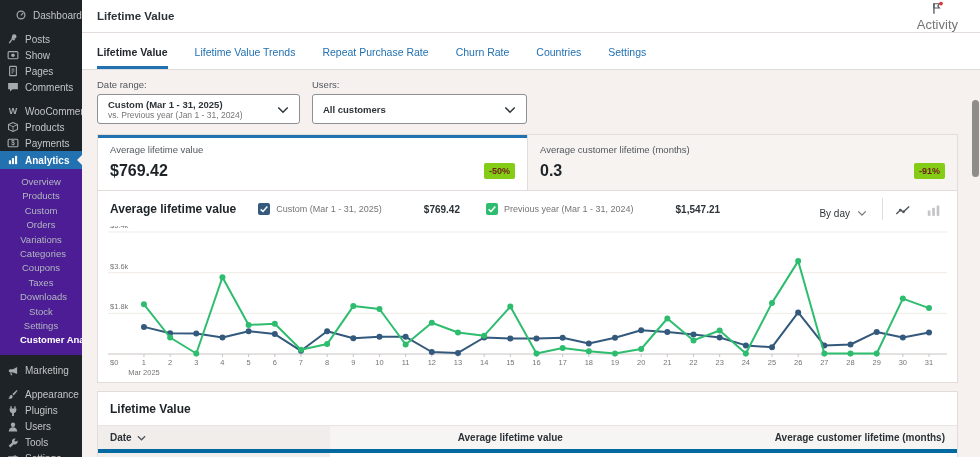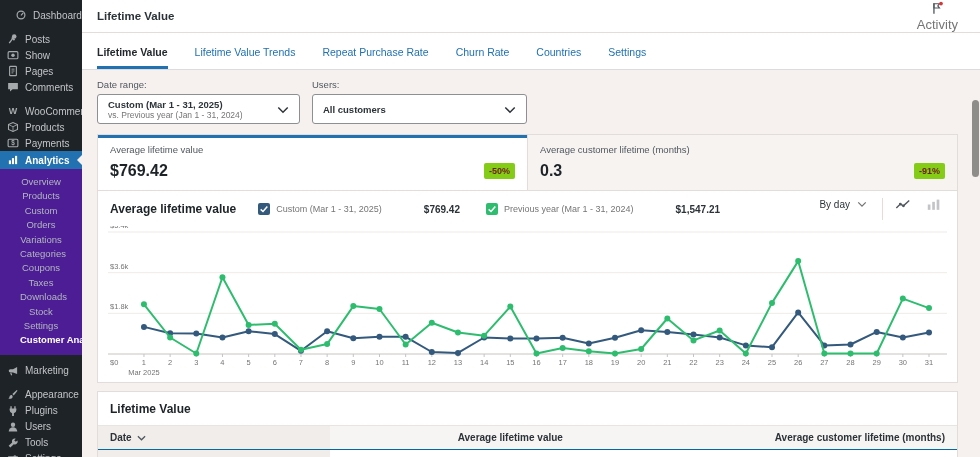--- a/index.html
+++ b/index.html
@@ -51,35 +51,35 @@
   .tile-label{display:block;font-size:9.5px;color:#50575e;margin-bottom:7px;}
   .tile-row{display:flex;align-items:center;justify-content:space-between;}
   .tile-value{font-size:16px;font-weight:bold;color:#1d2327;}
   .badge{background:#84cc16;color:#6e1d1b;font-size:9px;font-weight:bold;padding:3px 5px;border-radius:2px;}
   .chart-head{display:flex;align-items:center;padding:7px 12px 6px;}
   .chart-title{font-size:12px;font-weight:bold;color:#1d2327;margin-right:22px;}
   .legend-item{display:flex;align-items:center;gap:6px;cursor:pointer;}
   .cb{width:12px;height:12px;border-radius:2px;display:inline-flex;align-items:center;justify-content:center;}
   .legend-label{font-size:9px;color:#757575;}
   .legend-value{font-size:10px;font-weight:bold;color:#2c3338;margin:0 26px 0 42px;}
-  .chart-controls{margin-left:auto;display:flex;align-items:flex-start;gap:9px;}
+  .chart-controls{margin-left:auto;display:flex;align-items:flex-end;gap:9px;}
   .interval{font-size:10px;color:#2c3338;background:none;border:none;display:flex;align-items:center;gap:7px;cursor:pointer;font-family:inherit;}
   .vdiv{width:1px;height:22px;background:#e2ddda;}
   .icon-btn{background:none;border:none;padding:0 3px;cursor:pointer;display:flex;align-items:center;}
   .chart-wrap{padding:0 10px 4px;}
   svg.chart{display:block;width:100%;height:152px;}
   svg.chart text{font-family:"Liberation Sans",sans-serif;}
   
   .table-card{margin:8px 22px 0 15px;background:#fff;border:1px solid #e2ddda;}
   .table-head{display:flex;align-items:center;justify-content:space-between;padding:10px 12px 9px;}
   .table-title{font-size:12px;font-weight:bold;color:#1d2327;}
   .table-actions{display:flex;align-items:center;gap:16px;}
   .download{display:flex;align-items:center;gap:7px;font-size:10px;color:#2c3338;background:none;border:none;cursor:pointer;font-family:inherit;}
   table{width:100%;border-collapse:collapse;font-size:10px;color:#2c3338;table-layout:fixed;}
-  thead th{background:#f7f5f3;font-weight:bold;padding:6px 12px;border-top:1px solid #e9e4e1;border-bottom:1px solid #0369a1;}
+  thead th{background:#f7f5f3;font-weight:bold;padding:6px 12px;border-top:1px solid #e9e4e1;border-bottom:4px solid #0369a1;}
   .col-date{width:27%;text-align:left;}
   .col-mid{width:42%;text-align:center;}
   .col-right{width:31%;text-align:right;}
   th.col-date,td.col-date{background:#f0edea;}
   tbody td{padding:6px 12px;background:#fff;}
   th.col-date span{display:inline-flex;align-items:center;gap:5px;cursor:pointer;}
   
   .scrollbar{position:absolute;top:0;right:0;width:9px;height:457px;background:transparent;}
   .thumb{position:absolute;top:100px;right:1px;width:7px;height:77px;background:#8f8d8a;border-radius:4px;cursor:pointer;}
 </style>

